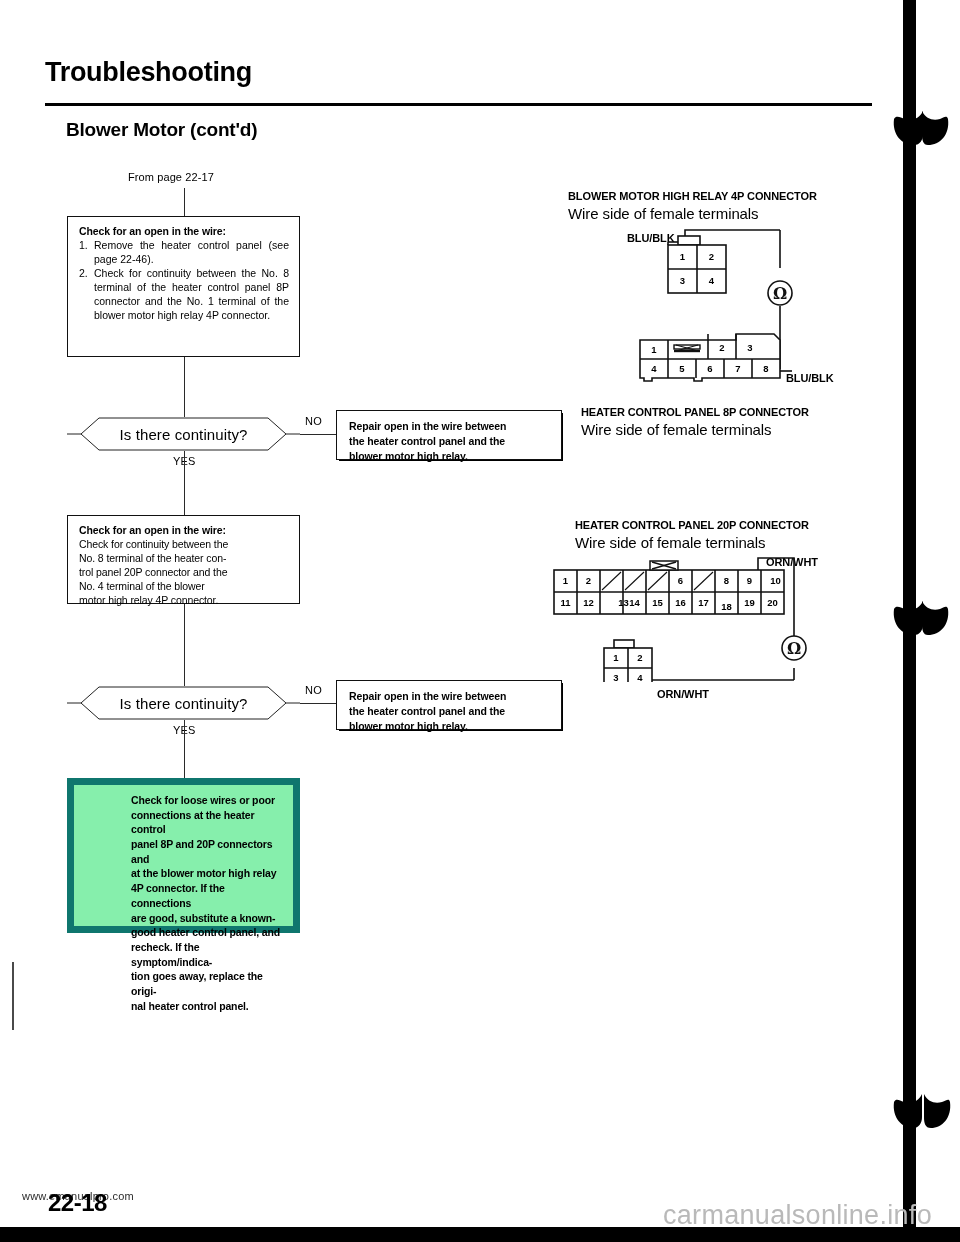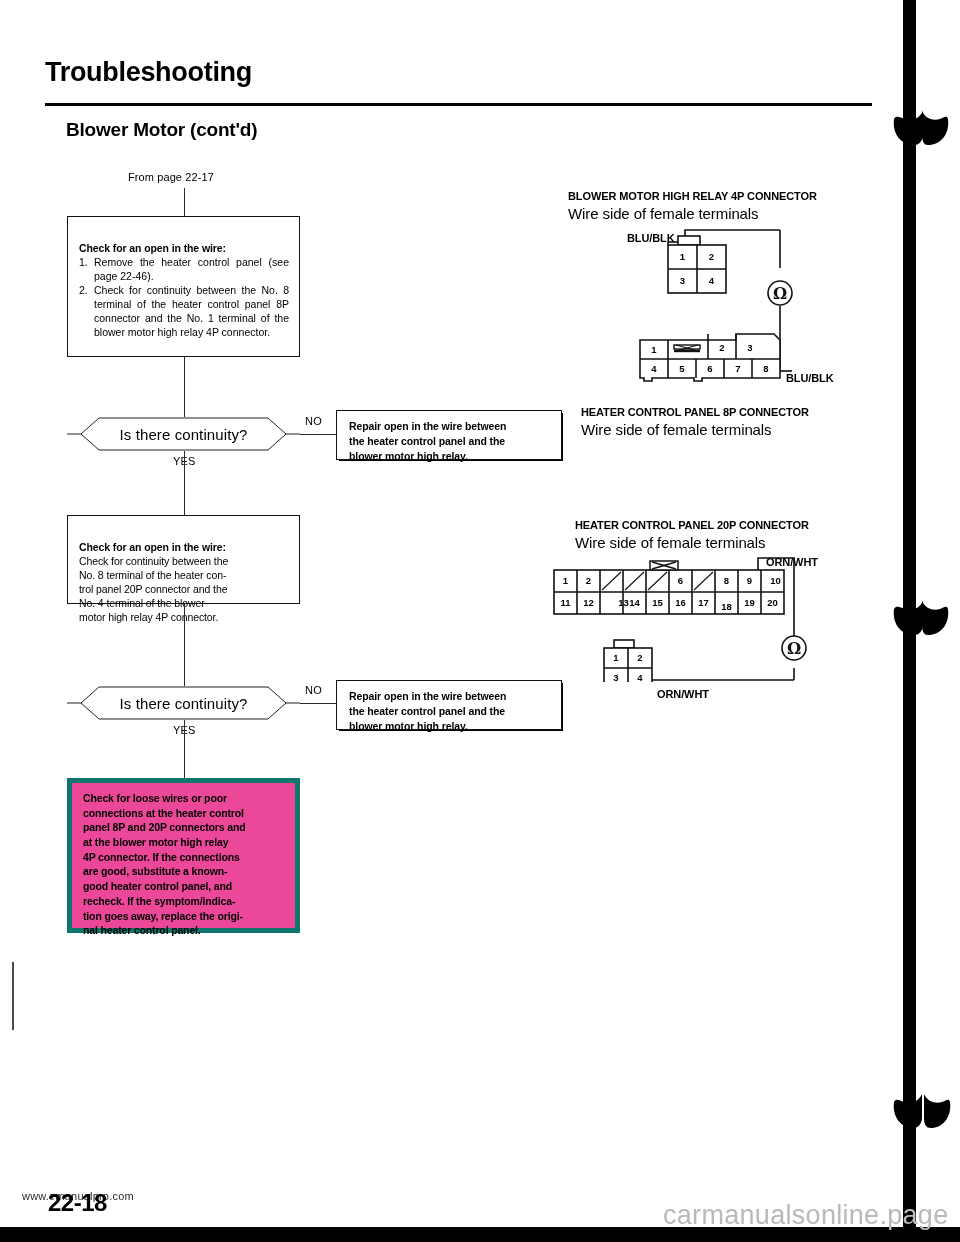--- a/index.html
+++ b/index.html
@@ -28,37 +28,37 @@
   .from-page{
     position:absolute;left:128px;top:171px;font-size:11px;letter-spacing:0.1px;
   }
   .connector-v{position:absolute;width:1px;background:#2a2a2a;}
   .connector-h{position:absolute;height:1px;background:#2a2a2a;}
 
   .proc-box{
     position:absolute;border:1px solid #111;background:#fff;
     box-sizing:border-box;
   }
-  .proc-box .inner{padding:7px 10px 7px 11px;margin-top:17px;}
+  .proc-box .inner{padding:7px 10px 7px 11px;}
   .proc-title{font-size:10.5px;font-weight:bold;line-height:1.34;letter-spacing:-0.1px;}
   .proc-line{font-size:10.5px;line-height:1.34;letter-spacing:-0.1px;}
 
   .num-item{display:flex;font-size:10.5px;line-height:1.34;}
   .num-item .n{width:15px;flex:0 0 15px;}
   .num-item .t{flex:1 1 auto;text-align:justify;text-align-last:left;}
 
   .bold-box{
     position:absolute;border:1px solid #111;background:#fff;box-sizing:border-box;
     box-shadow:2px 2px 0 -1px #000;
   }
   .bold-box .inner{padding:8px 10px 8px 12px;}
   .bold-box .ln{font-size:10.5px;font-weight:bold;line-height:1.42;letter-spacing:-0.1px;}
 
   .strong-box{
-    position:absolute;border:5px solid #0f766e;background:#ec4899;box-sizing:border-box;
+    position:absolute;border:7px solid #0f766e;background:#86efac;box-sizing:border-box;padding-left:46px;
   }
   .strong-box .inner{padding:8px 10px 8px 11px;}
   .strong-box .ln{font-size:10.5px;font-weight:bold;line-height:1.40;letter-spacing:-0.15px;}
 
   
   .decision{position:absolute;}
   .decision svg{display:block;}
   .decision .dlabel{
     position:absolute;left:0;top:0;width:100%;height:100%;
     display:flex;align-items:center;justify-content:center;
@@ -362,15 +362,15 @@
       <path d="M4,10 C2,26 12,36 23,36 C29,36 32,31 32,25 L32,2 C28,10 21,12 14,10 C9,8 6,6 4,10 Z" fill="#000"></path>
       <path d="M60,10 C62,26 52,36 41,36 C35,36 34,31 34,25 L34,2 C38,10 45,12 52,10 C57,8 59,6 60,10 Z" fill="#000"></path>
     </svg>
   </div>
 
   <div id="left-tick"></div>
   <div id="bottom-bar"></div>
 
   <div id="watermark-left">www.emanualpro.com</div>
   <div id="page-number">22-18</div>
-  <div id="watermark-right">carmanualsonline.page</div>
+  <div id="watermark-right">carmanualsonline.info</div>
 
 </div>
 
 </body></html>

